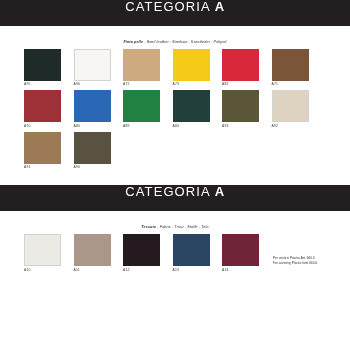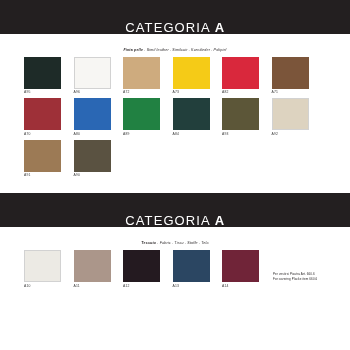--- a/index.html
+++ b/index.html
@@ -19,23 +19,23 @@
     height: 350px;
     background: #ffffff;
     box-sizing: border-box;
   }
 
   
   .banner {
     position: relative;
     width: 100%;
     background: #231f20;
-    height: 34px;
-    display: flex;
-    align-items: flex-end;
+    height: 26px;
+    display: flex;
+    align-items: flex-start;
     justify-content: center;
     box-sizing: border-box;
   }
   .banner-title {
     color: #ffffff;
     font-size: 13px;
     letter-spacing: 1.1px;
     font-weight: 400;
     white-space: nowrap;
     line-height: 1;

